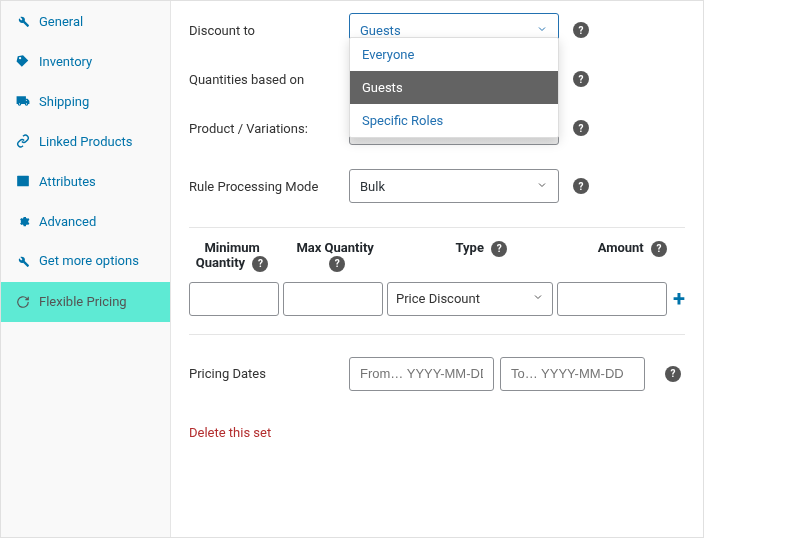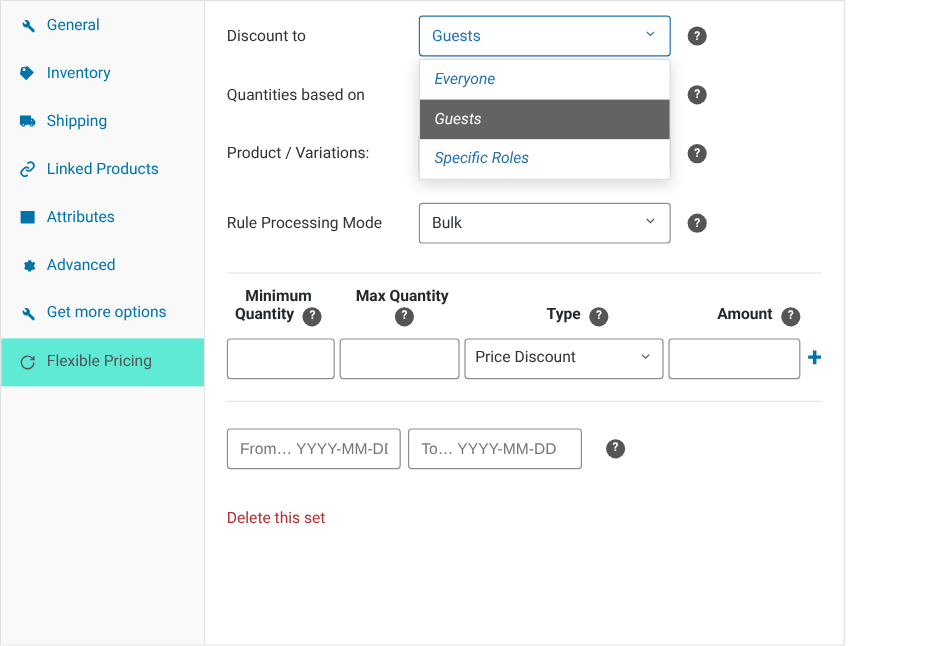--- a/index.html
+++ b/index.html
@@ -15,26 +15,26 @@
 .main { flex: 1; padding: 12px 18px; overflow: auto; position: relative; }
 .section-title { font-weight: 700; font-size: 14px; color: #23282d; margin-bottom: 18px; }
 .row { display: flex; align-items: center; margin-bottom: 24px; position: relative; }
 .row-label { width: 160px; font-size: 13px; color: #333; }
 .row-control { position: relative; }
 .select-box { width: 210px; height: 34px; border: 1px solid #8c8f94; border-radius: 3px; background: #fff; display: flex; align-items: center; justify-content: space-between; padding: 0 10px; font-size: 13px; color: #2c3338; cursor: pointer; }
 .select-box.primary { border: 1px solid #2271b1; color: #2271b1; }
 .select-box.primary .chev { color: #2271b1; }
 .select-box.gray { background: linear-gradient(#f6f6f6, #e8e8e8); }
 .chev { color: #555; }
-.dropdown { position: absolute; top: 36px; left: 0; width: 210px; background: #fff; border: 1px solid #ddd; border-radius: 2px; box-shadow: 0 4px 12px rgba(0,0,0,0.15); z-index: 10; font-style: italic; }
+.dropdown { position: absolute; top: 24px; left: 0; width: 210px; background: #fff; border: 1px solid #ddd; border-radius: 2px; box-shadow: 0 4px 12px rgba(0,0,0,0.15); z-index: 10; }
 .dropdown-item { padding: 9px 12px; font-size: 13px; color: #2271b1; cursor: pointer; }
 .dropdown-item.sel { background: #636363; color: #fff; }
 .help { display: inline-flex; align-items: center; justify-content: center; width: 16px; height: 16px; border-radius: 50%; background: #555; color: #fff; font-size: 10px; font-weight: bold; margin-left: 14px; cursor: help; }
 .table { border-top: 1px solid #e5e5e5; border-bottom: 1px solid #e5e5e5; padding: 12px 0 18px; margin-bottom: 22px; }
-.th-row { display: flex; align-items: flex-end; gap: 12px; margin-bottom: 10px; }
+.th-row { display: flex; align-items: flex-start; gap: 12px; margin-bottom: 10px; }
 .th { text-align: center; font-size: 13px; font-weight: 700; color: #23282d; }
 .th .help { margin-left: 4px; }
 .th1 { width: 90px; }
 .th2 { width: 100px; }
 .th3 { width: 180px; }
 .th4 { width: 110px; }
 .td-row { display: flex; align-items: center; gap: 4px; }
 .inp { height: 34px; border: 1px solid #8c8f94; border-radius: 3px; background: #fff; padding: 0 8px; font-size: 13px; }
 .inp1 { width: 90px; }
 .inp2 { width: 100px; }
@@ -183,20 +183,21 @@
           <span class="chev"><svg width="12" height="12" viewBox="0 0 24 24" fill="none" stroke="currentColor" stroke-width="2">
                 <polyline points="6 9 12 15 18 9"></polyline>
               </svg></span>
         </div>
         <input class="inp inp4" style="">
         <span class="plus-btn">+</span>
       </div>
     </div>
 
     <div class="date-row">
+      <div class="row-label">Pricing Dates</div>
       <input class="date-in" placeholder="From… YYYY-MM-DD" style="">
       <input class="date-in" placeholder="To… YYYY-MM-DD" style="">
       <span class="help">?</span>
     </div>
 
     <div class="delete-link">Delete this set</div>
   </div>
 </div>
 
 </body></html>

